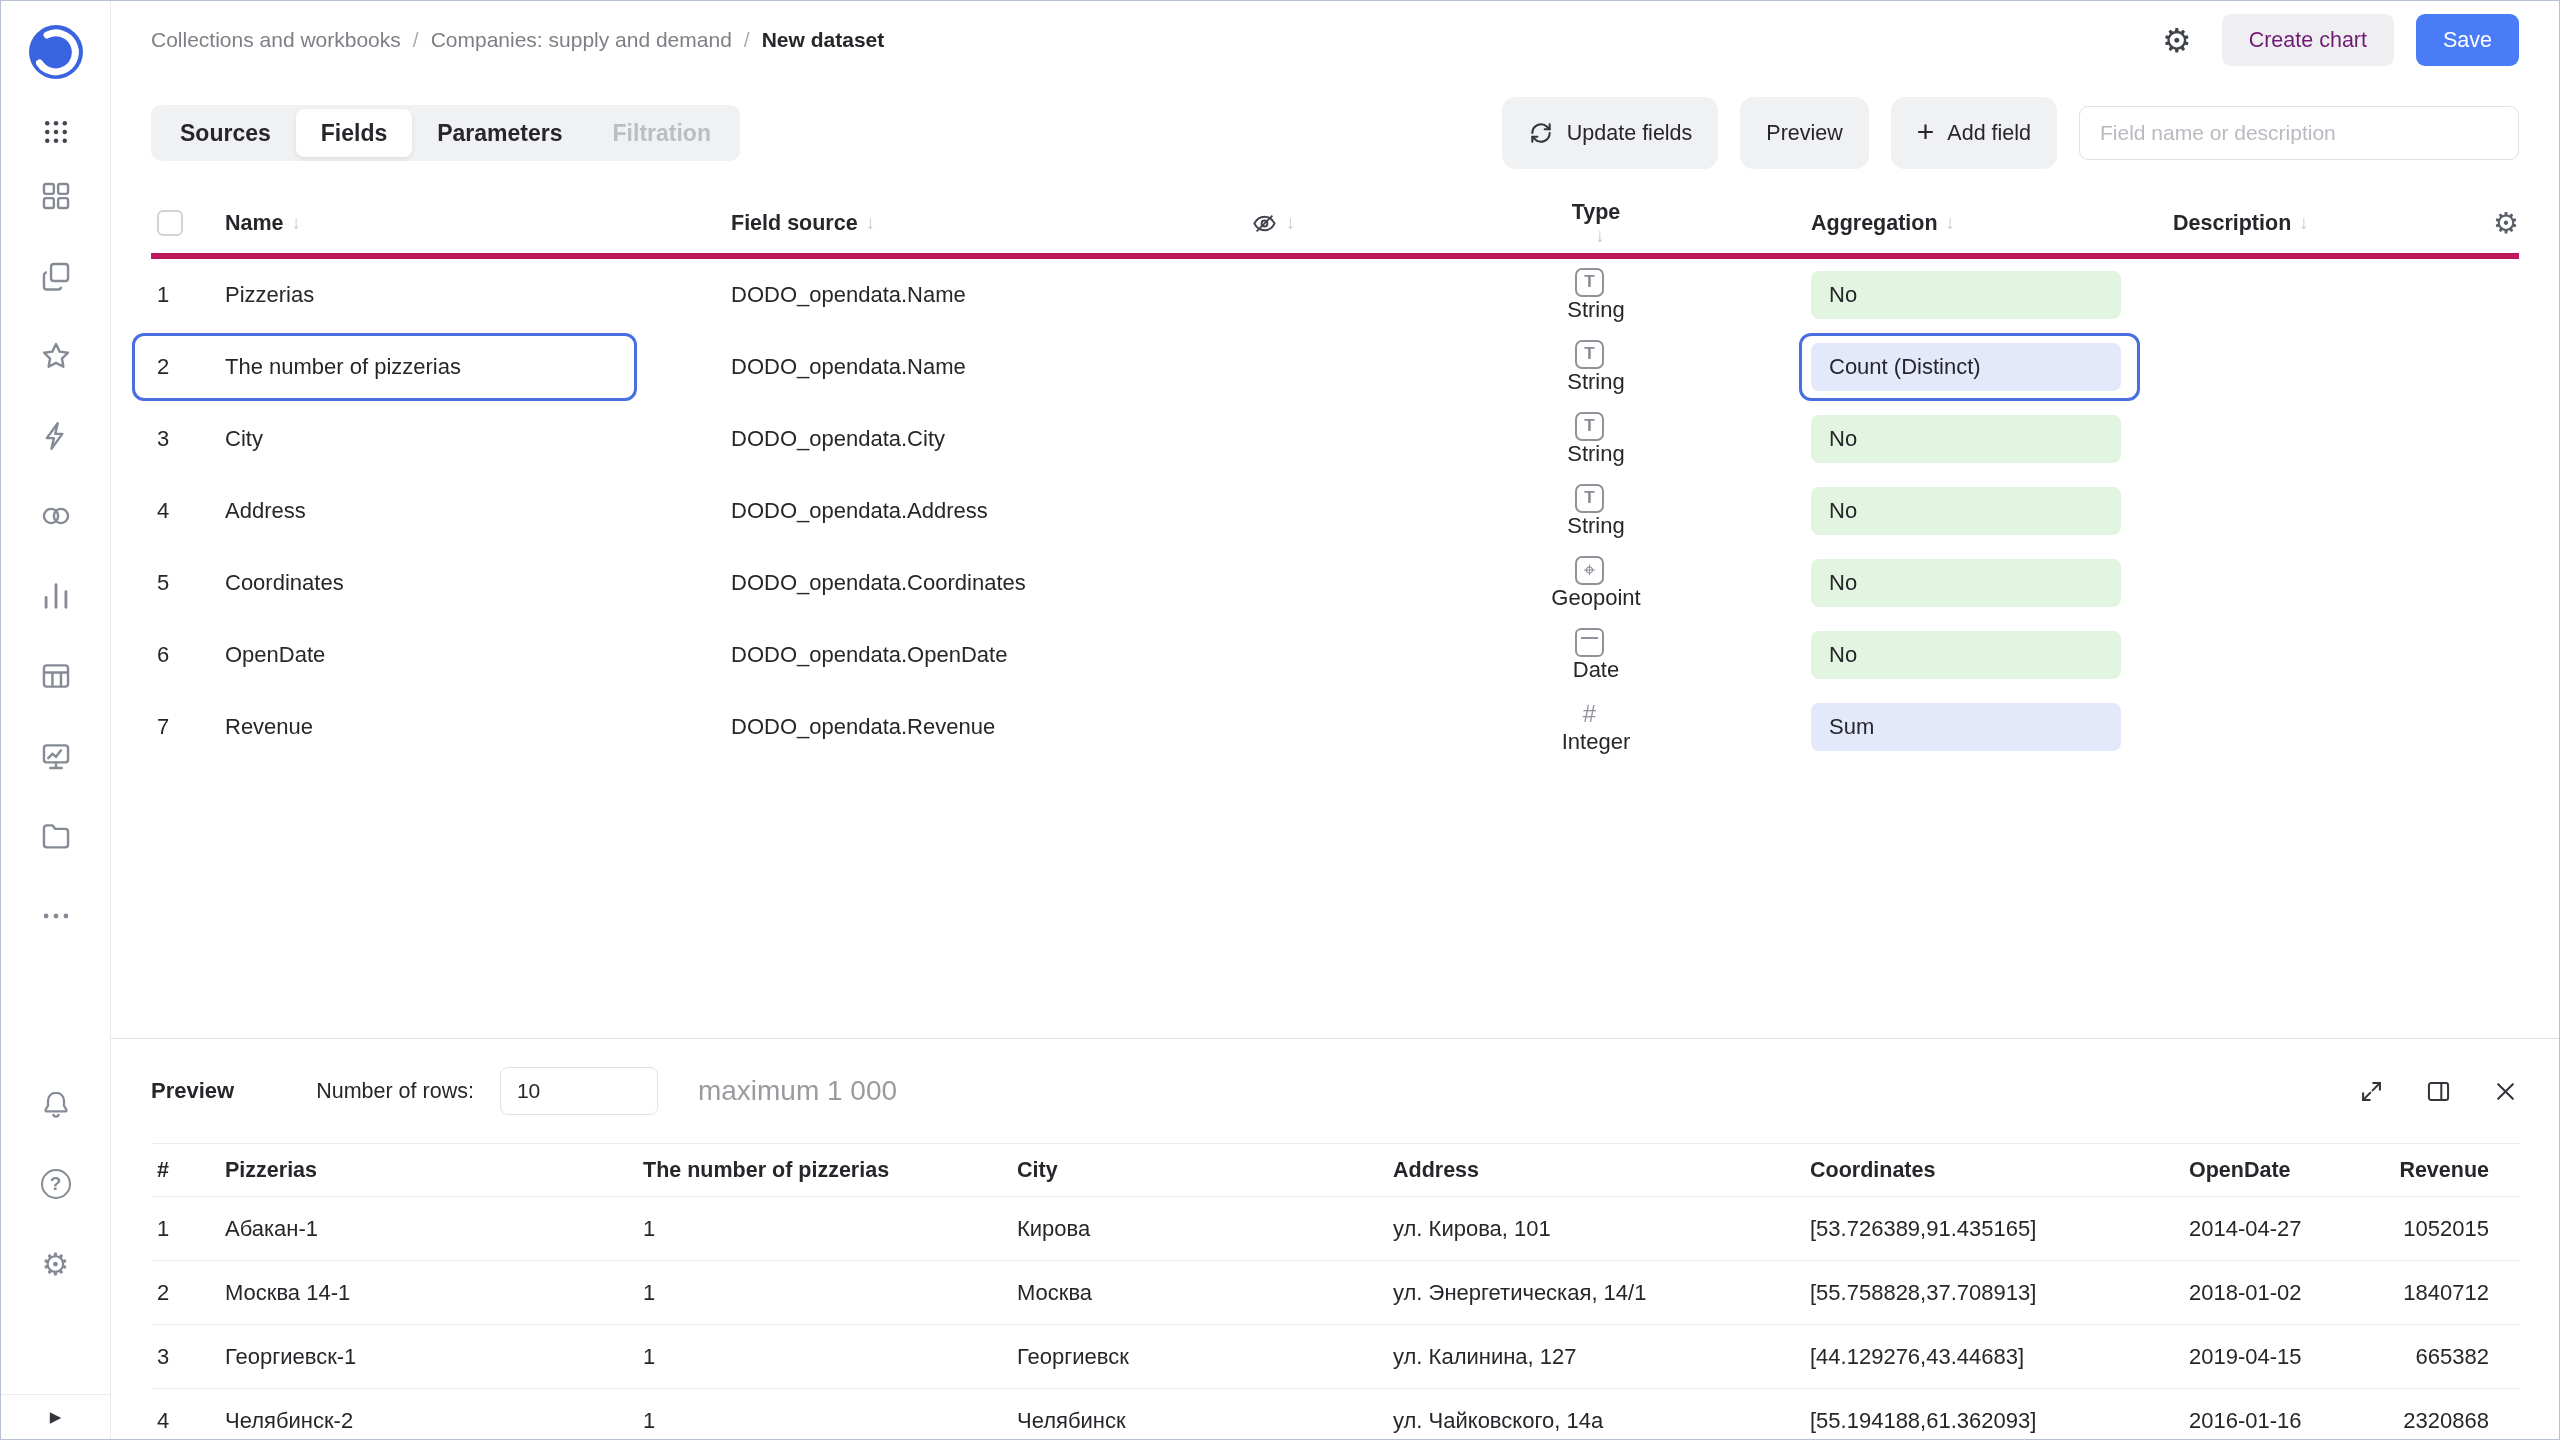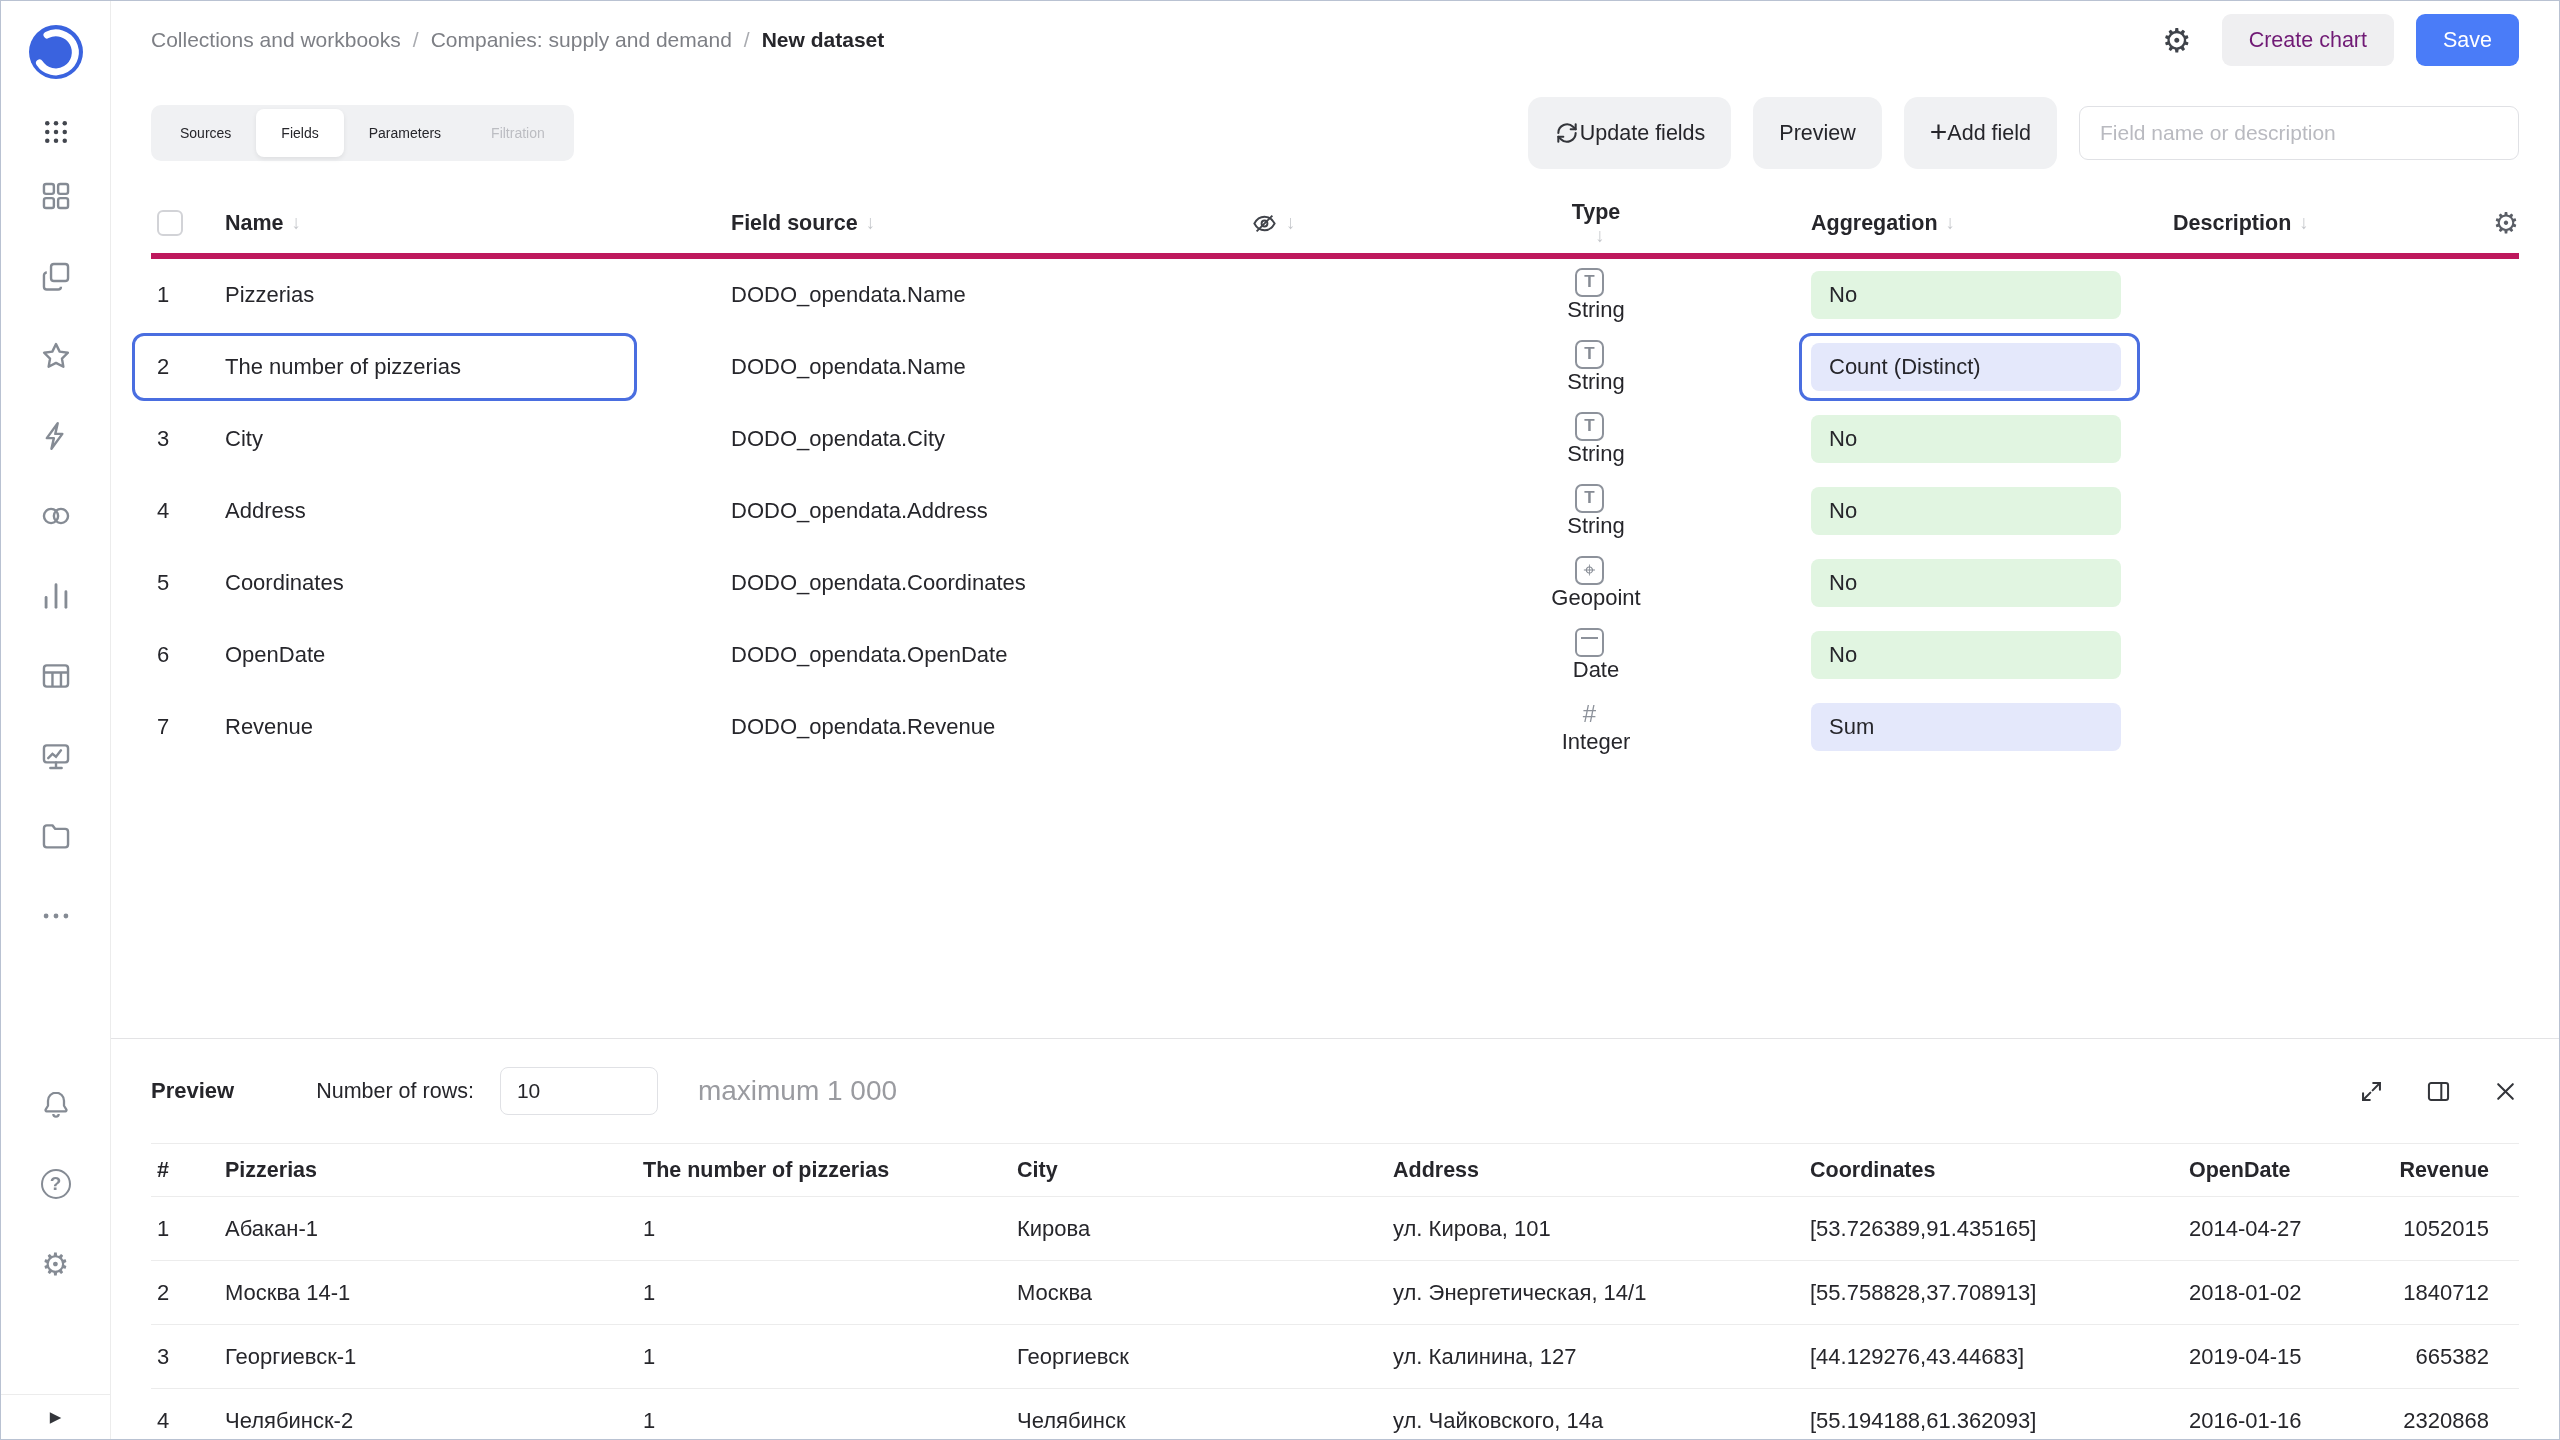--- a/index.html
+++ b/index.html
@@ -29,25 +29,25 @@
   .crumb.current { color: #26262b; font-weight: 600; cursor: default; }
   .crumb-sep { color: #a9abb0; margin: 0 12px; }
   .top-actions { margin-left: auto; display: flex; align-items: center; gap: 22px; }
   .top-gear { font-size: 33px; color: #3f434a; line-height: 1; cursor: pointer; margin-right: 8px; }
   .btn { height: 52px; border: none; border-radius: 9px; padding: 0 27px; font-size: 21.5px; font-family: inherit; cursor: pointer; }
   .btn.ghost-disabled { background: #efeff1; color: #701a75; cursor: default; }
   .btn.primary { background: #4a7cf8; color: #fff; }
 
   .tabs-row { margin-top: 26px; height: 56px; display: flex; align-items: center; padding: 0 40px; }
   .segmented { background: #f0f1f3; border-radius: 10px; padding: 4px; display: flex; }
-  .seg-item { height: 48px; display: flex; align-items: center; padding: 0 25px; font-size: 14px; border-radius: 8px; color: #26262b; cursor: pointer; white-space: nowrap; }
+  .seg-item { height: 48px; display: flex; align-items: center; padding: 0 25px; font-size: 23px; border-radius: 8px; color: #26262b; cursor: pointer; white-space: nowrap; font-weight: bold; }
   .seg-item.active { background: #fff; box-shadow: 0 2px 5px rgba(0,0,0,0.08); }
   .seg-item.disabled { color: #bcbdc2; cursor: default; }
   .toolbar { margin-left: auto; display: flex; align-items: center; gap: 22px; }
-  .tbtn { height: 72px; background: #f0f1f3; border: none; border-radius: 14px; padding: 0 26px; font-size: 21.5px; display: flex; align-items: center; color: #26262b; font-family: inherit; cursor: pointer; white-space: nowrap; }
+  .tbtn { height: 72px; background: #f0f1f3; border: none; border-radius: 14px; padding: 0 26px; font-size: 21.5px; display: flex; align-items: center; gap: 13px; color: #26262b; font-family: inherit; cursor: pointer; white-space: nowrap; }
   .plus-glyph { font-size: 30px; font-weight: 400; line-height: 1; margin-top: -3px; }
   .search { width: 440px; height: 54px; border: 1px solid #e0e1e5; border-radius: 9px; padding: 0 20px; font-size: 21px; color: #26262b; font-family: inherit; outline: none; }
   .search::placeholder { color: #b9bac0; }
 
   
   .ft-wrap { margin: 32px 40px 0 40px; }
   .col { flex: 0 0 auto; display: flex; align-items: center; }
   .c-num  { width: 70px; padding-left: 6px; }
   .c-name { width: 510px; padding-left: 4px; }
   .c-src  { width: 520px; }

